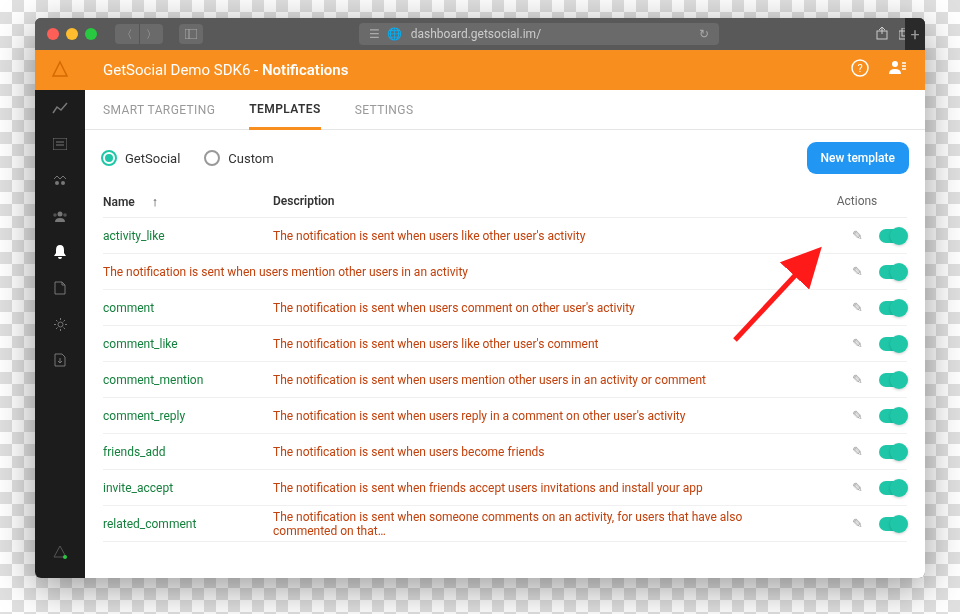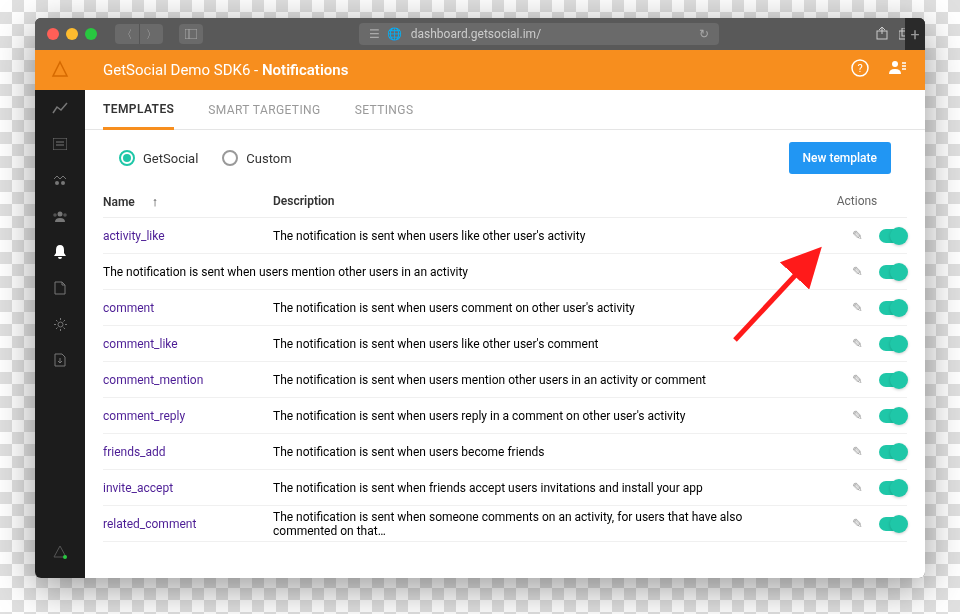--- a/index.html
+++ b/index.html
@@ -25,34 +25,34 @@
 .sn-item.active{color:#fff}
 .sn-bottom{margin-top:auto;margin-bottom:8px}
 .main{flex:1;display:flex;flex-direction:column;overflow:hidden}
 .header{height:40px;background:#f78e1e;display:flex;align-items:center;padding:12px 18px;color:#fff}
 .header h1{font-size:15px;font-weight:400}
 .header h1 b{font-weight:600}
 .header-r{margin-left:auto;display:flex;gap:18px;color:#fff;font-size:17px}
 .tabs{height:40px;display:flex;align-items:center;padding:0 18px;gap:34px;border-bottom:1px solid #e5e5e5;font-size:12px;color:#999;letter-spacing:.4px}
 .tab{height:40px;display:flex;align-items:center;cursor:pointer}
 .tab.active{color:#333;font-weight:600;border-bottom:3px solid #f78e1e;margin-bottom:-1px}
-.toolbar{height:56px;display:flex;align-items:center;padding:0 34px;gap:24px}
+.toolbar{height:56px;display:flex;align-items:center;padding:0 16px;gap:24px}
 .radio{display:flex;align-items:center;gap:8px;font-size:13px;color:#333}
 .rcircle{width:16px;height:16px;border:2px solid #999;border-radius:50%;display:flex;align-items:center;justify-content:center}
 .rcircle.sel{border-color:#1fc7a8}
 .rcircle.sel::after{content:"";width:8px;height:8px;background:#1fc7a8;border-radius:50%}
-.new-btn{margin-left:auto;background:#2196f3;color:#fff;border:none;border-radius:3px;padding:9px 14px;font-size:12px;font-weight:500;cursor:pointer}
+.new-btn{margin-left:auto;background:#2196f3;color:#fff;border:none;border-radius:9px;padding:9px 14px;font-size:12px;font-weight:500;cursor:pointer}
 .table{flex:1;overflow:auto;padding:0 18px}
 .thead{display:flex;padding:8px 0;font-size:12px;color:#333;font-weight:600;border-bottom:1px solid #eee}
 .col-n{width:170px;display:flex;align-items:center;gap:17px}
 .col-d{flex:1}
 .col-a{width:100px;text-align:center;font-weight:400;color:#666}
 .row{display:flex;align-items:center;height:36px;border-bottom:1px solid #f0f0f0;font-size:12px}
-.row .col-n{color:#4c1d95;font-weight:400}
-.row .col-d{color:#000000}
+.row .col-n{color:#15803d;font-weight:400}
+.row .col-d{color:#c2410c}
 .acts{width:100px;display:flex;align-items:center;justify-content:flex-end;gap:16px}
 .pencil{color:#999;font-size:13px;cursor:pointer}
 .toggle{width:28px;height:14px;background:#1fc7a8;border-radius:8px;position:relative;cursor:pointer}
 .toggle::after{content:"";position:absolute;right:-1px;top:-2px;width:18px;height:18px;background:#1fc7a8;border-radius:50%;box-shadow:0 1px 3px rgba(0,0,0,.2)}
 .sort-arrow{font-size:13px}
 .arrow-annotation{position:absolute;pointer-events:none;z-index:999}
 </style>
 </head>
 <body>
 
@@ -169,22 +169,22 @@
                 <circle cx="8" cy="5" r="3" fill="#fff"></circle>
                 <path d="M2 15 Q2 10 8 10 Q14 10 14 15" fill="#fff"></path>
                 <line x1="15" y1="4" x2="19" y2="4" stroke="#fff" stroke-width="1.5"></line>
                 <line x1="15" y1="7" x2="19" y2="7" stroke="#fff" stroke-width="1.5"></line>
                 <line x1="15" y1="10" x2="19" y2="10" stroke="#fff" stroke-width="1.5"></line>
               </svg></span>
         </div>
       </div>
 
       <div class="tabs">
+        <div class="tab">SMART TARGETING</div>
         <div class="tab active">TEMPLATES</div>
-        <div class="tab">SMART TARGETING</div>
         <div class="tab">SETTINGS</div>
       </div>
 
       <div class="toolbar">
         <label class="radio">
             <span class="rcircle sel"></span>
             <span>GetSocial</span>
           </label>
         <label class="radio">
             <span class="rcircle"></span>

